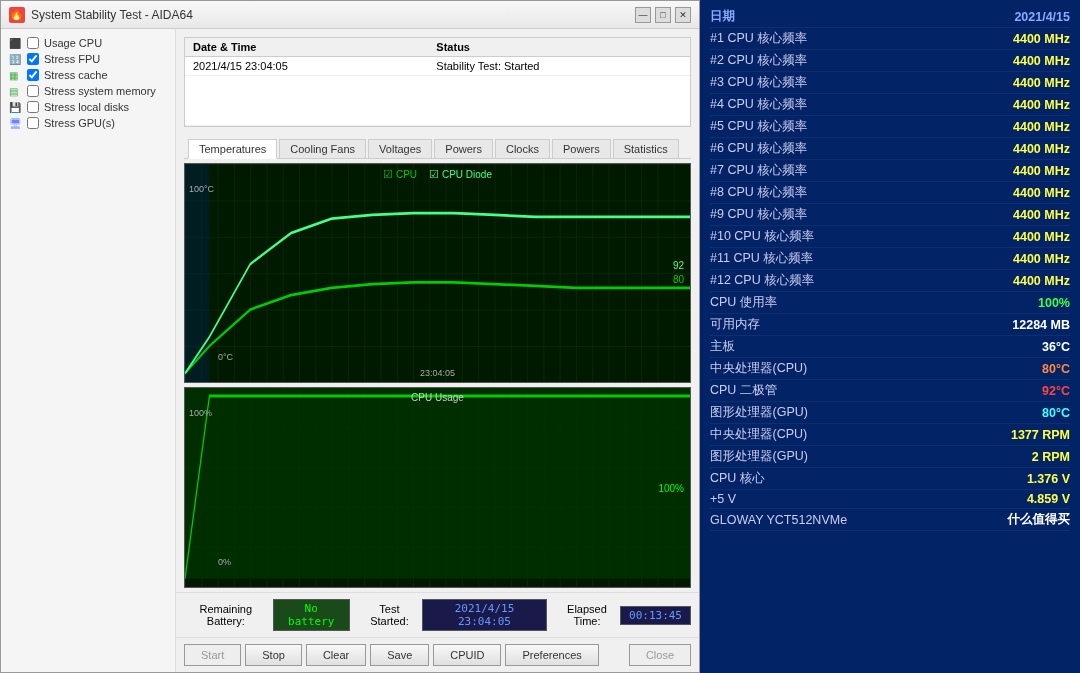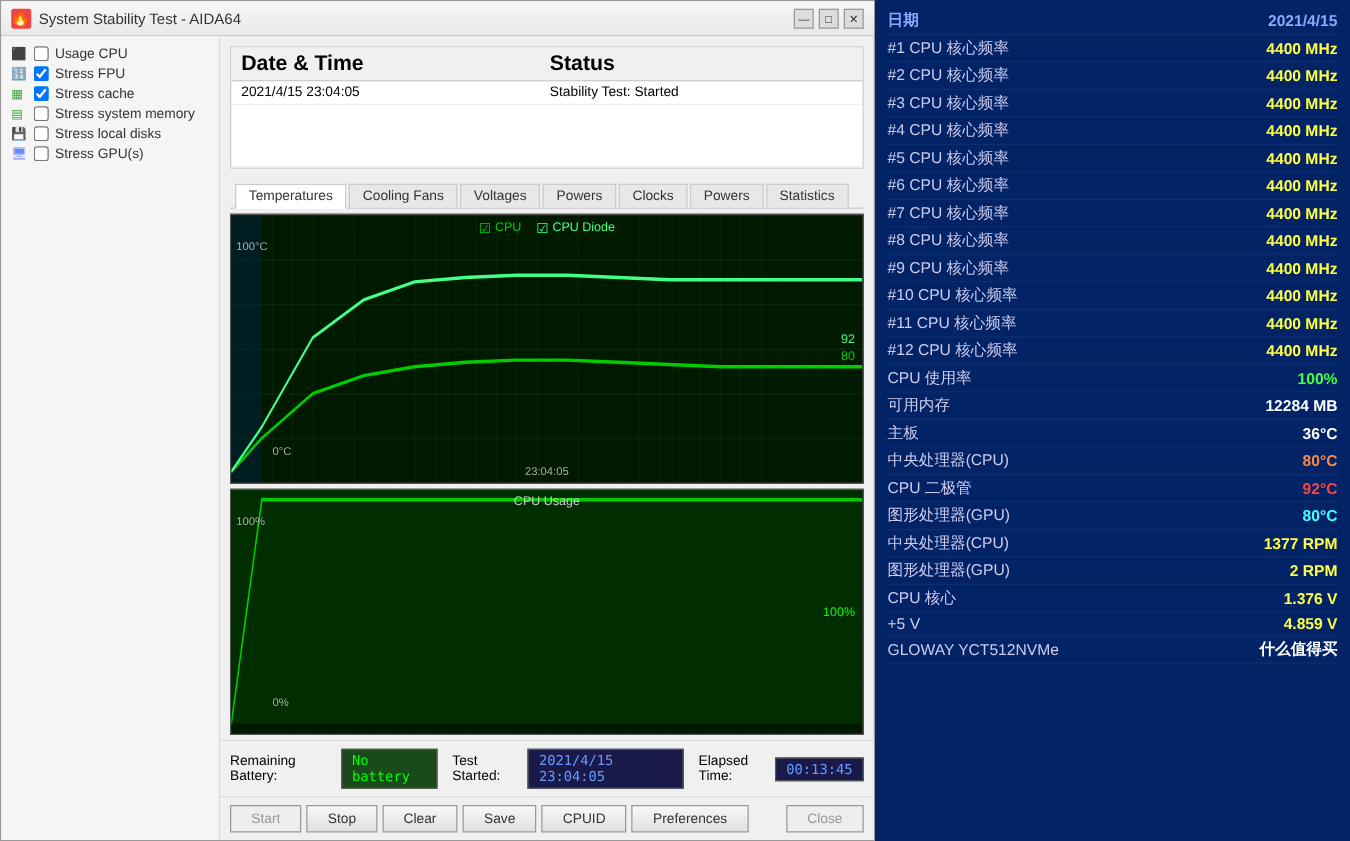--- a/index.html
+++ b/index.html
@@ -106,21 +106,21 @@
     }
     .status-table table {
       width: 100%;
       border-collapse: collapse;
     }
     .status-table th {
       background: #f0f0f0;
       border-bottom: 1px solid #ccc;
       padding: 3px 8px;
       text-align: left;
-      font-size: 17px;
+      font-size: 11px;
       font-weight: 600;
     }
     .status-table td {
       padding: 3px 8px;
       font-size: 11px;
       border-bottom: 1px solid #eee;
     }
 
     
     .tabs-bar {
@@ -234,20 +234,21 @@
       gap: 12px;
       background: #f0f0f0;
       border-top: 1px solid #ddd;
       flex-shrink: 0;
       font-size: 11px;
     }
     .status-field {
       display: flex;
       align-items: center;
       gap: 5px;
+      text-align: center;
     }
     .status-value {
       background: #1a4a1a;
       color: #00ff00;
       padding: 2px 8px;
       font-size: 11px;
       font-family: monospace;
       border: 1px solid #555;
     }
     .status-value.blue-bg {

